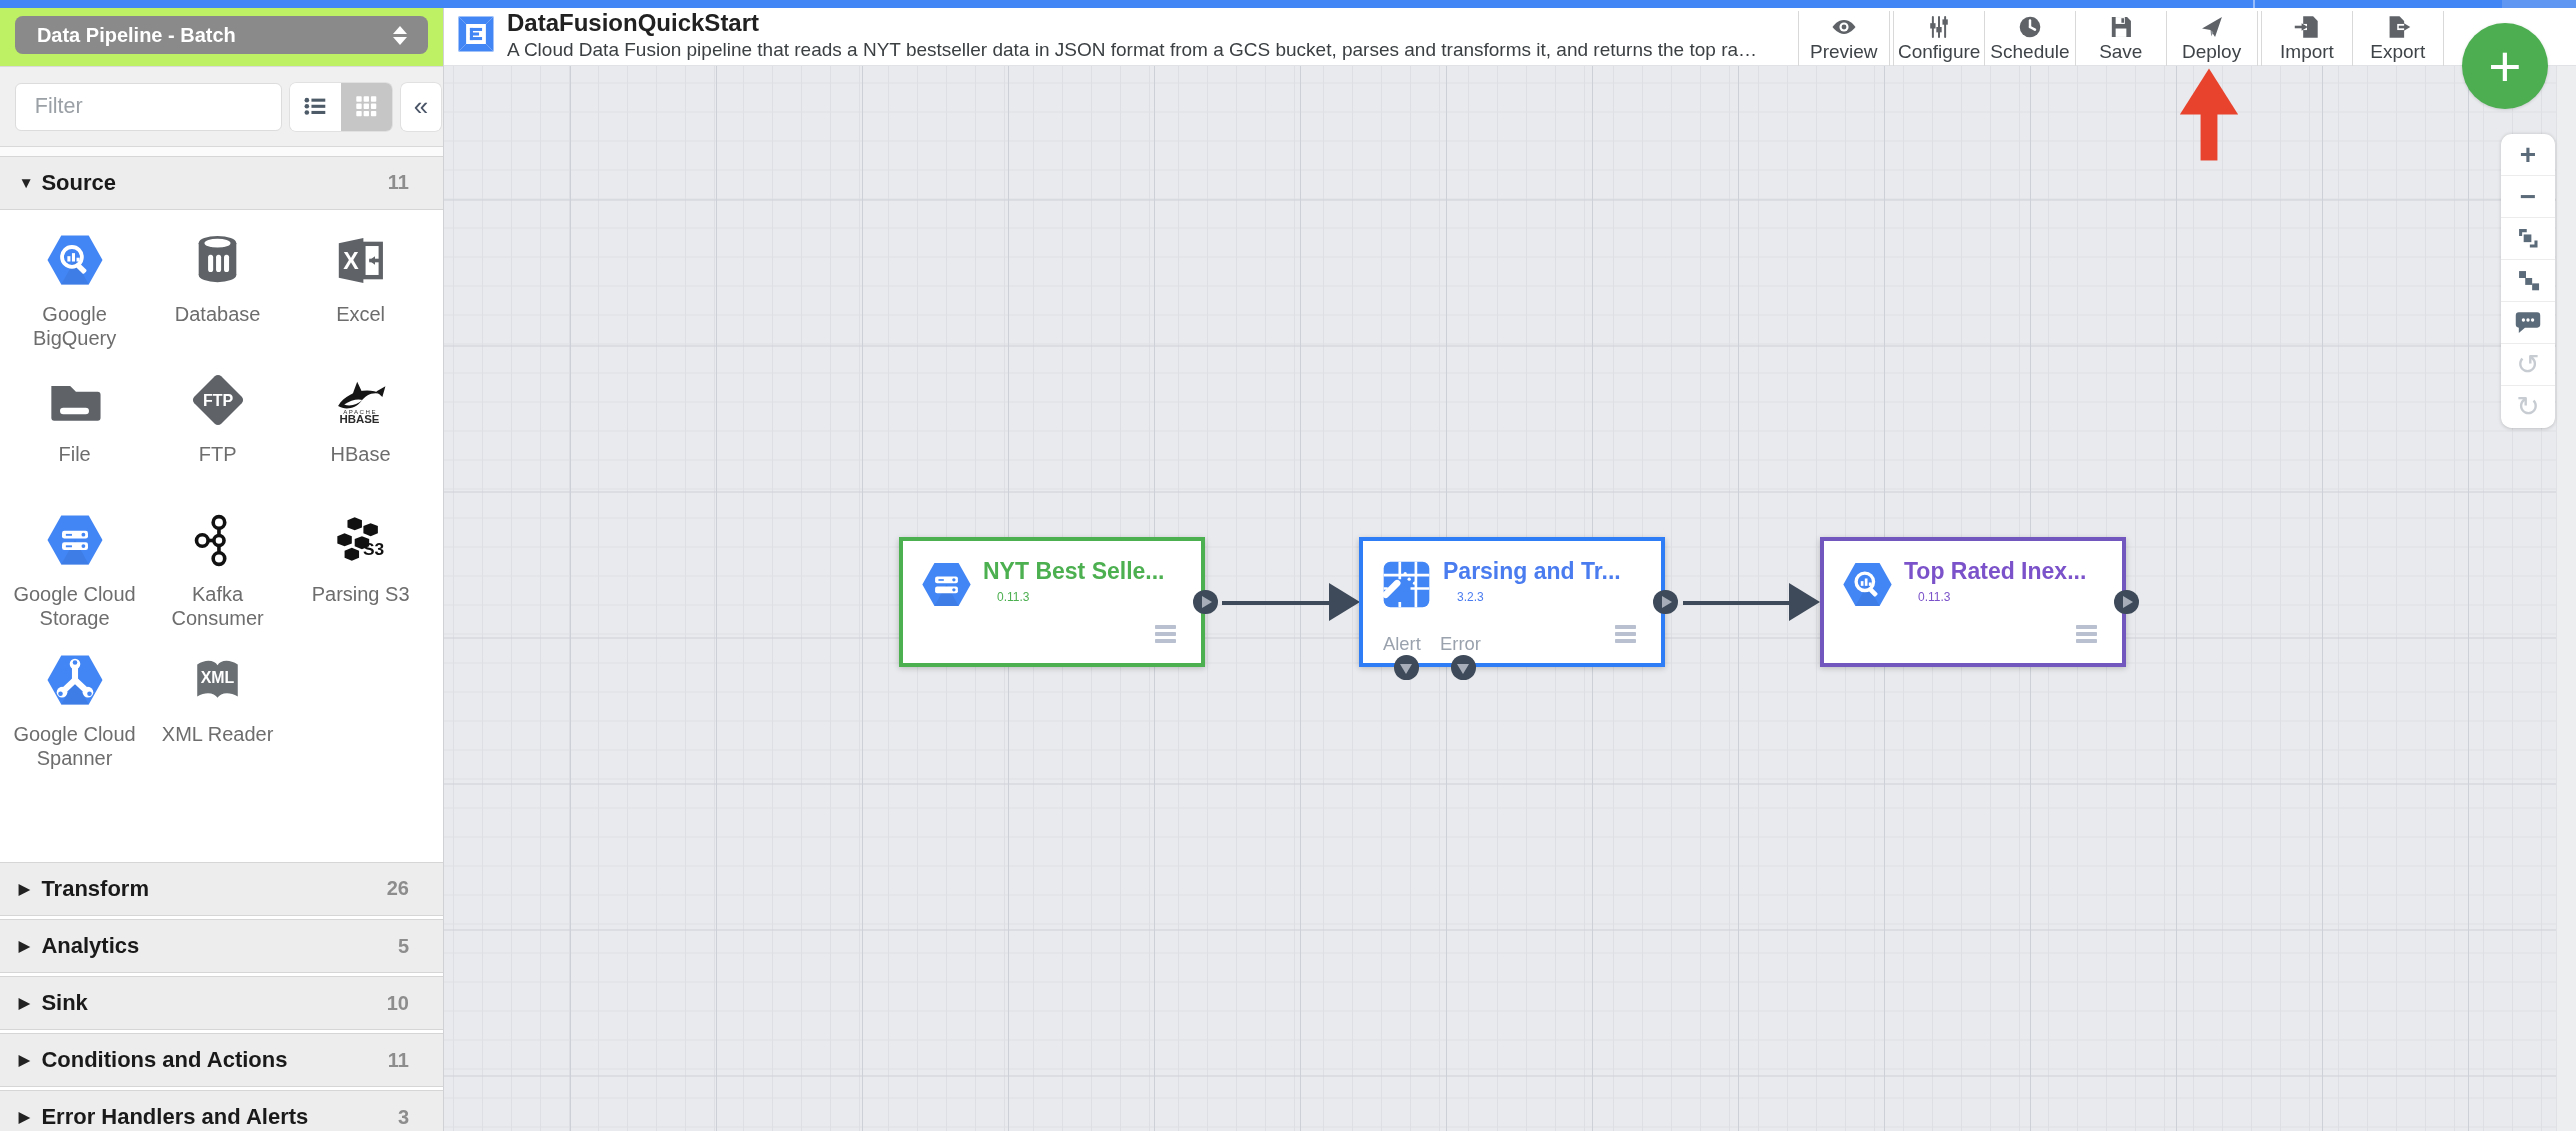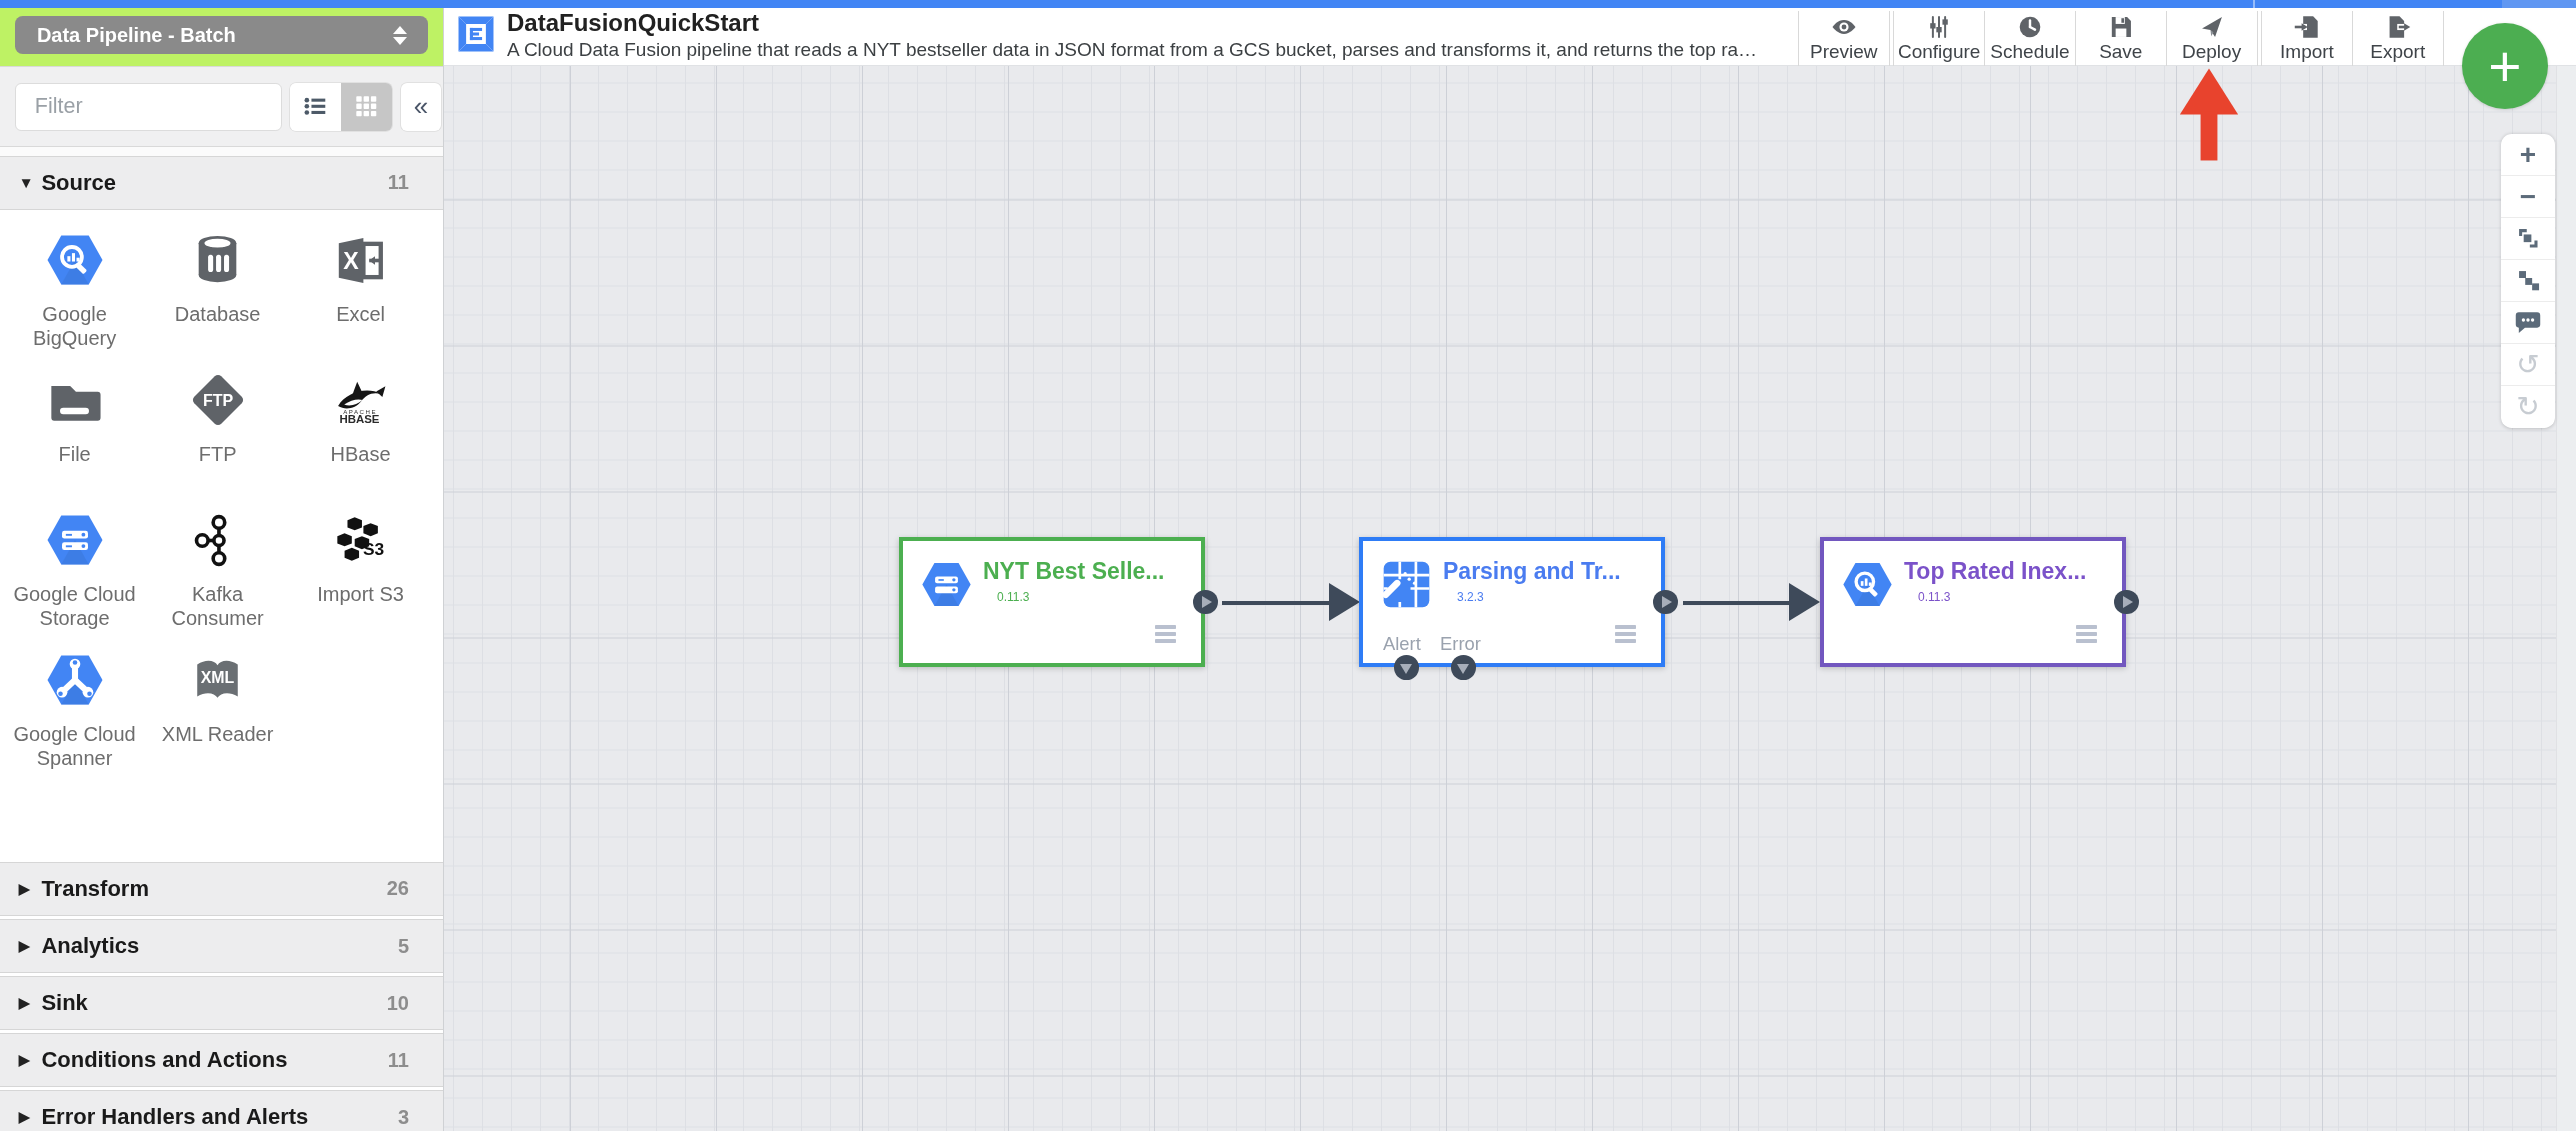--- a/index.html
+++ b/index.html
@@ -294,21 +294,21 @@
               <g fill="#111">
           <path d="M30 6 l10 4 v10 l-10 4 l-10 -4 v-10 z"></path>
                 <path d="M52 14 l10 4 v10 l-10 4 l-10 -4 v-10 z"></path>
           <path d="M40 32 l10 4 v10 l-10 4 l-10 -4 v-10 z"></path>
                 <path d="M16 28 l10 4 v10 l-10 4 l-10 -4 v-10 z"></path>
           <path d="M26 48 l10 4 v10 l-10 4 l-10 -4 v-10 z"></path>
               </g>
           <text x="56" y="58" font-size="24" font-weight="bold" fill="#111" text-anchor="middle" font-family="Liberation Sans,sans-serif">S3</text>
             </svg>
         </span>
-        <span class="plabel">Import S3</span>
+        <span class="plabel">Parsing S3</span>
       </div>
 
       <div class="plugin">
         <span class="pic">
           <svg width="58" height="58" viewBox="0 0 76 76">
               <polygon points="20,6 56,6 74,38 56,70 20,70 2,38" fill="#4285f4"></polygon>
           <path d="M38 38 L56 70 L20 70 Z" fill="#3b76d9" opacity=".55"></path>
           <g stroke="#fff" stroke-width="8" stroke-linecap="round">
                 <line x1="38" y1="38" x2="38" y2="21"></line>
                 <line x1="38" y1="38" x2="24" y2="51"></line>

